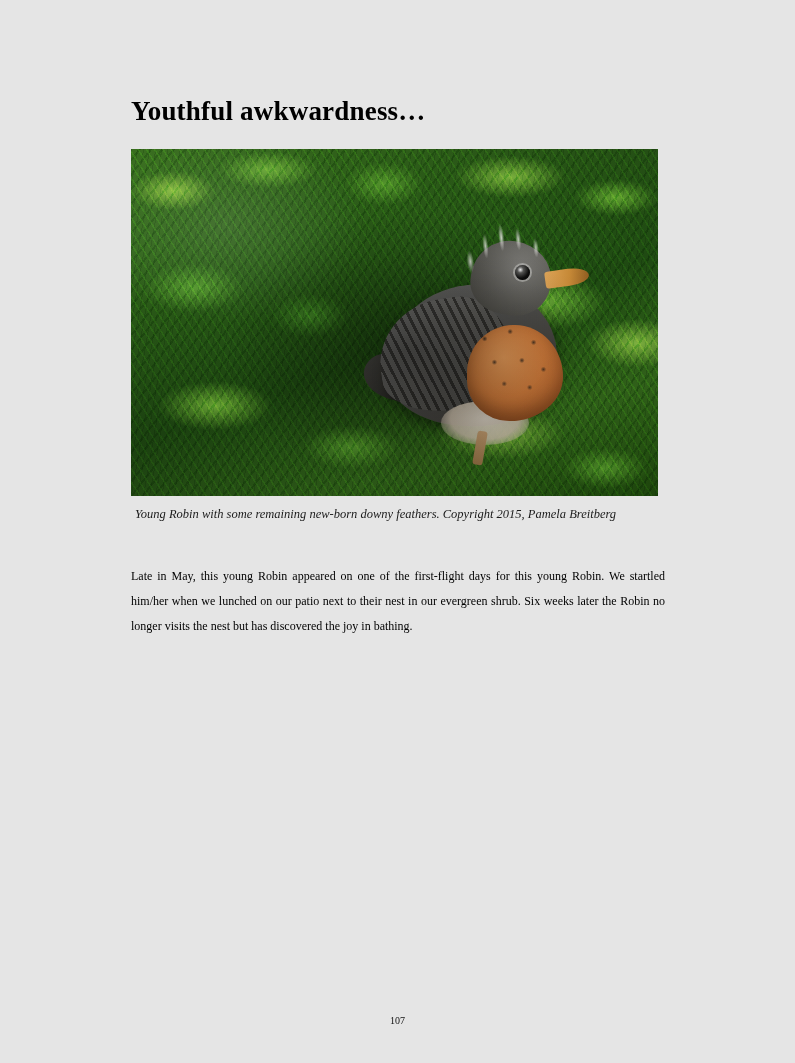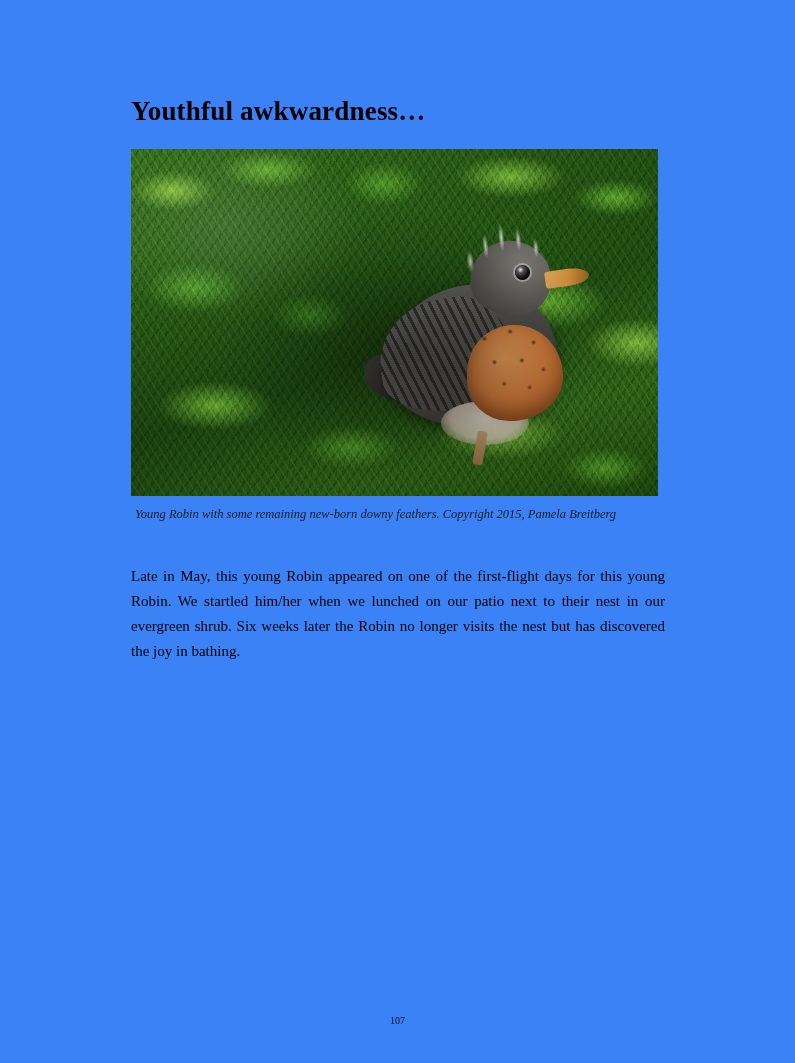--- a/index.html
+++ b/index.html
@@ -14,21 +14,21 @@
     font-family: "Liberation Serif", serif;
     color: #000000;
     overflow: hidden;
   }
 
   .page {
     position: absolute;
     left: 0; top: 0;
     width: 795px;
     height: 1063px;
-    background: #3b82f6;
+    background: #e5e5e5;
   }
 
   .content {
     position: absolute;
     left: 131px;
     top: 95px;
     width: 534px;
   }
 
   .page-title {
@@ -207,21 +207,21 @@
     font-style: italic;
     font-size: 12.5px;
     line-height: 16px;
     color: #1a1a1a;
     margin: 10px 0 0 4px;
   }
 
   .body-text {
     margin: 42px 0 8px 0;
     font-family: "Liberation Serif", serif;
-    font-size: 15px;
+    font-size: 12px;
     line-height: 25px;
     text-align: justify;
     color: #000000;
   }
 
   .page-number {
     position: absolute;
     left: 0;
     top: 1015px;
     width: 795px;

